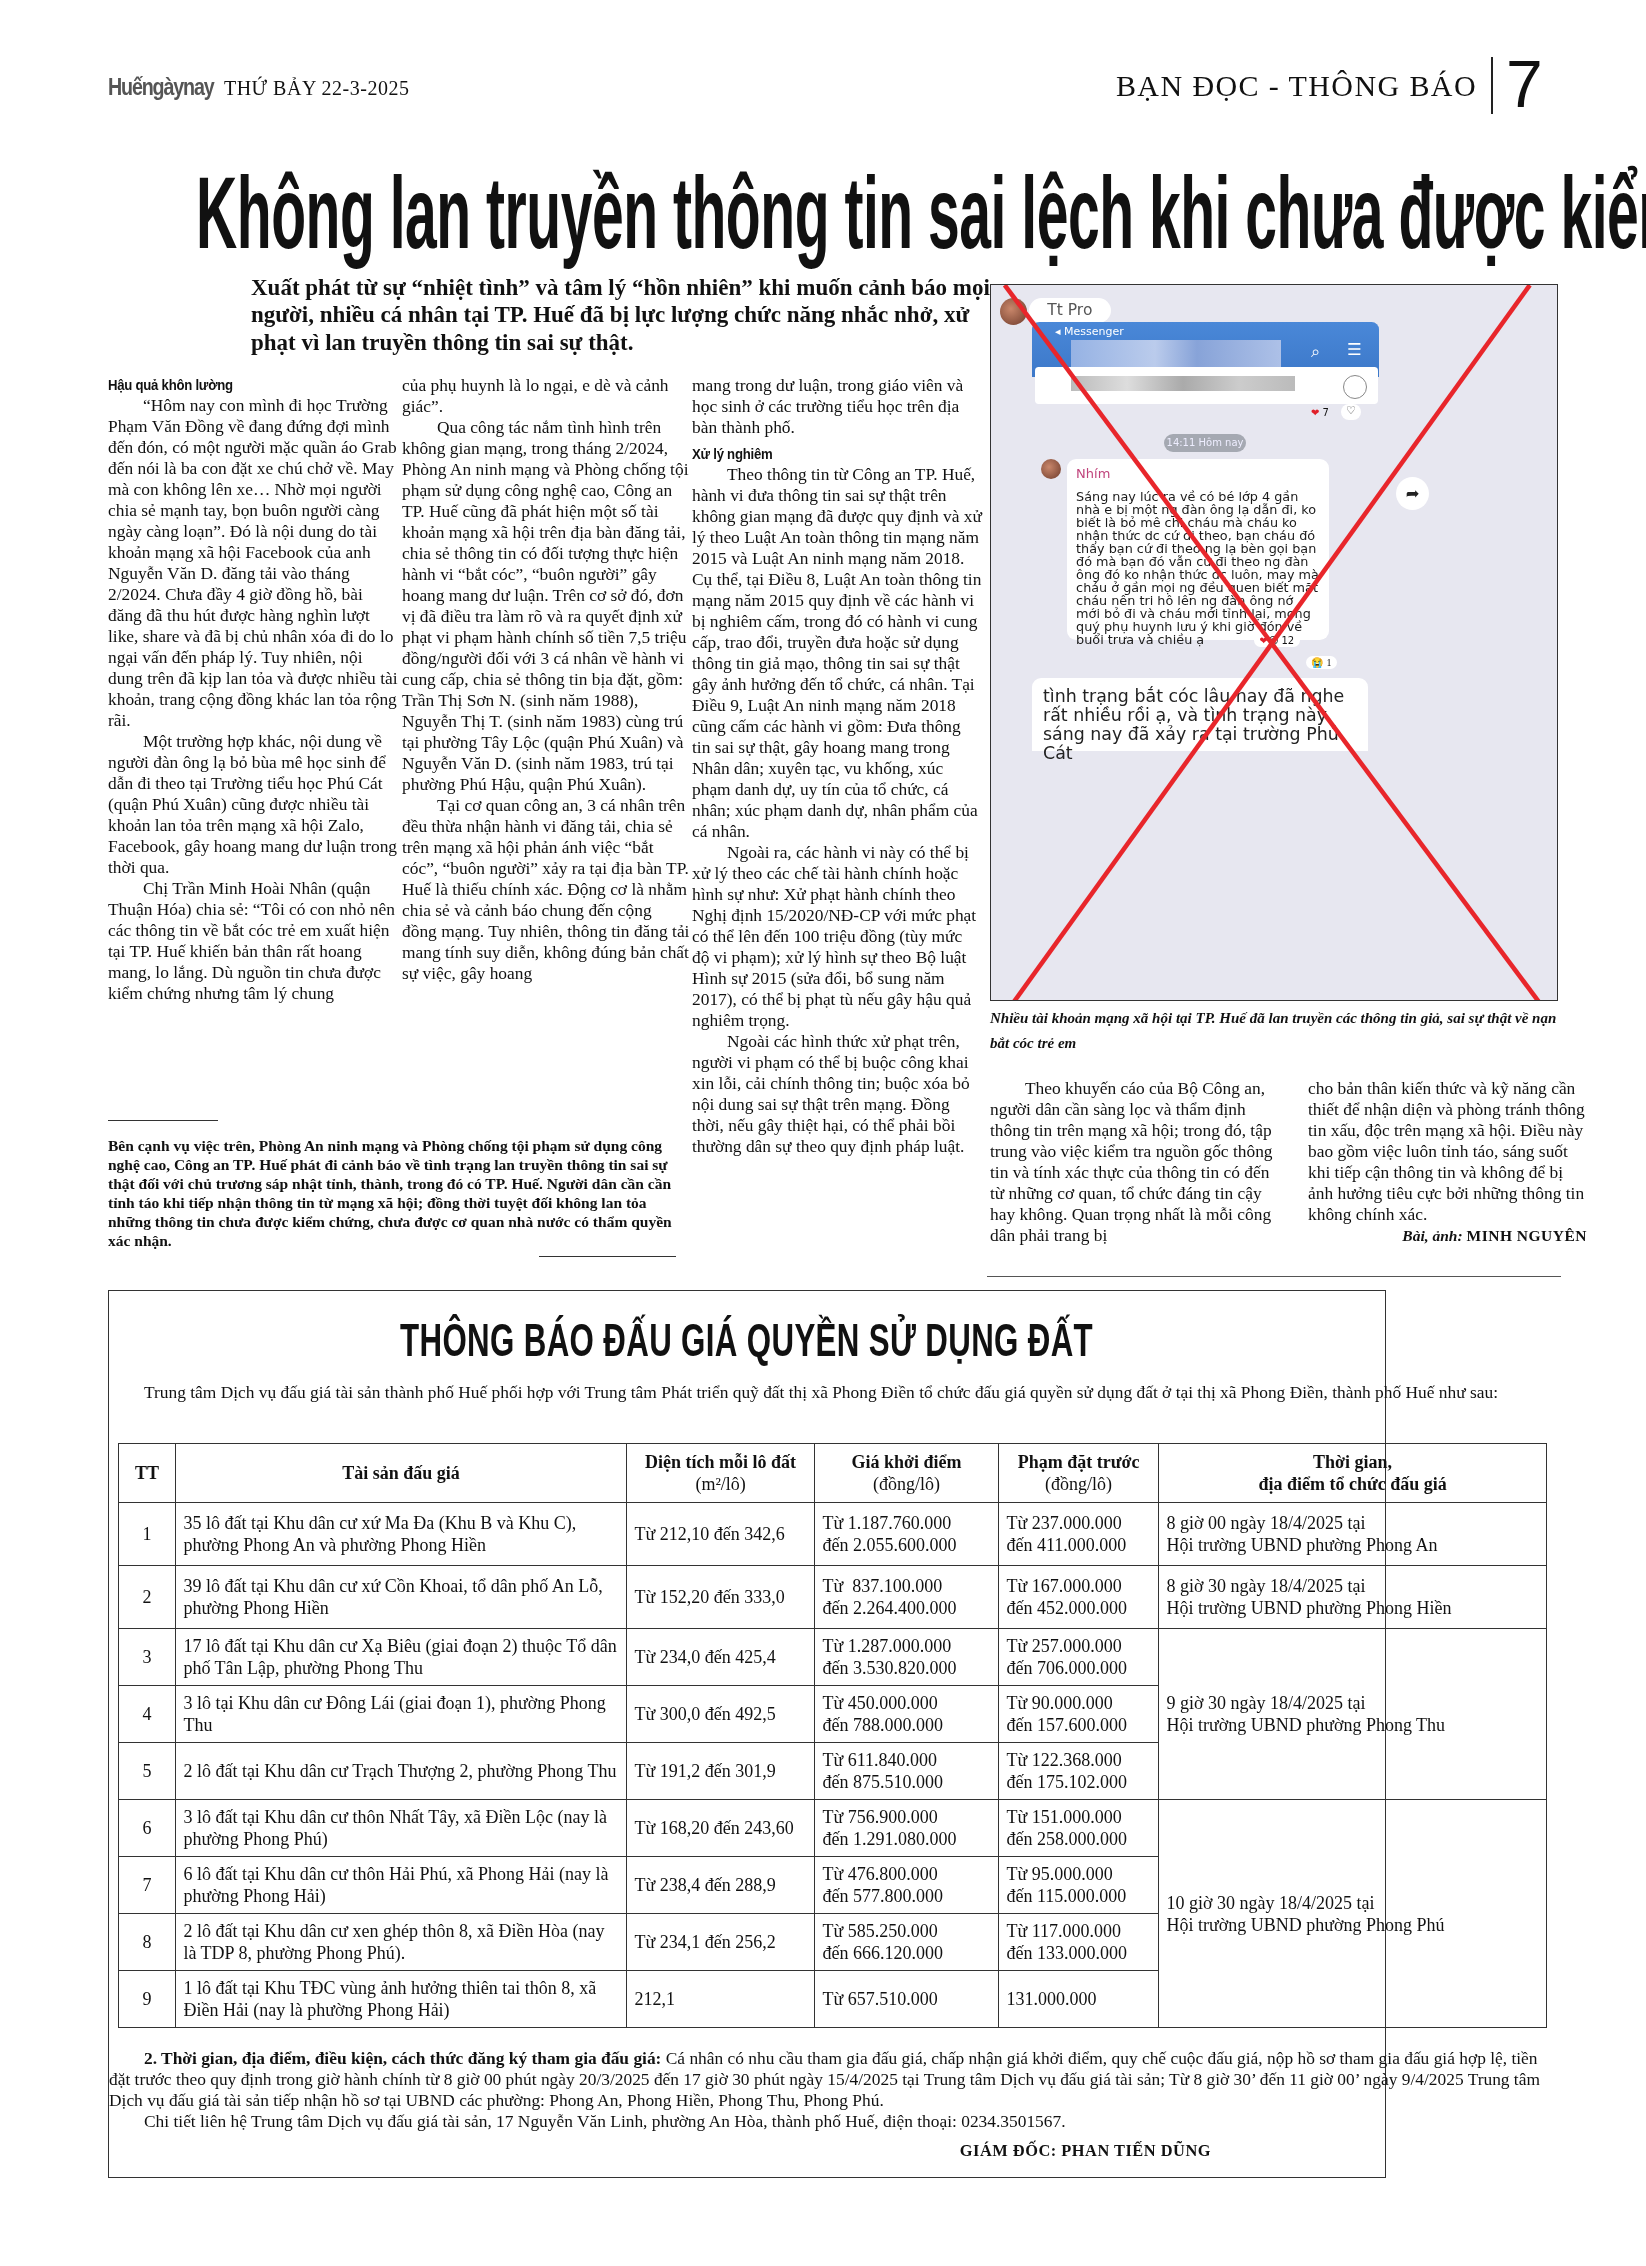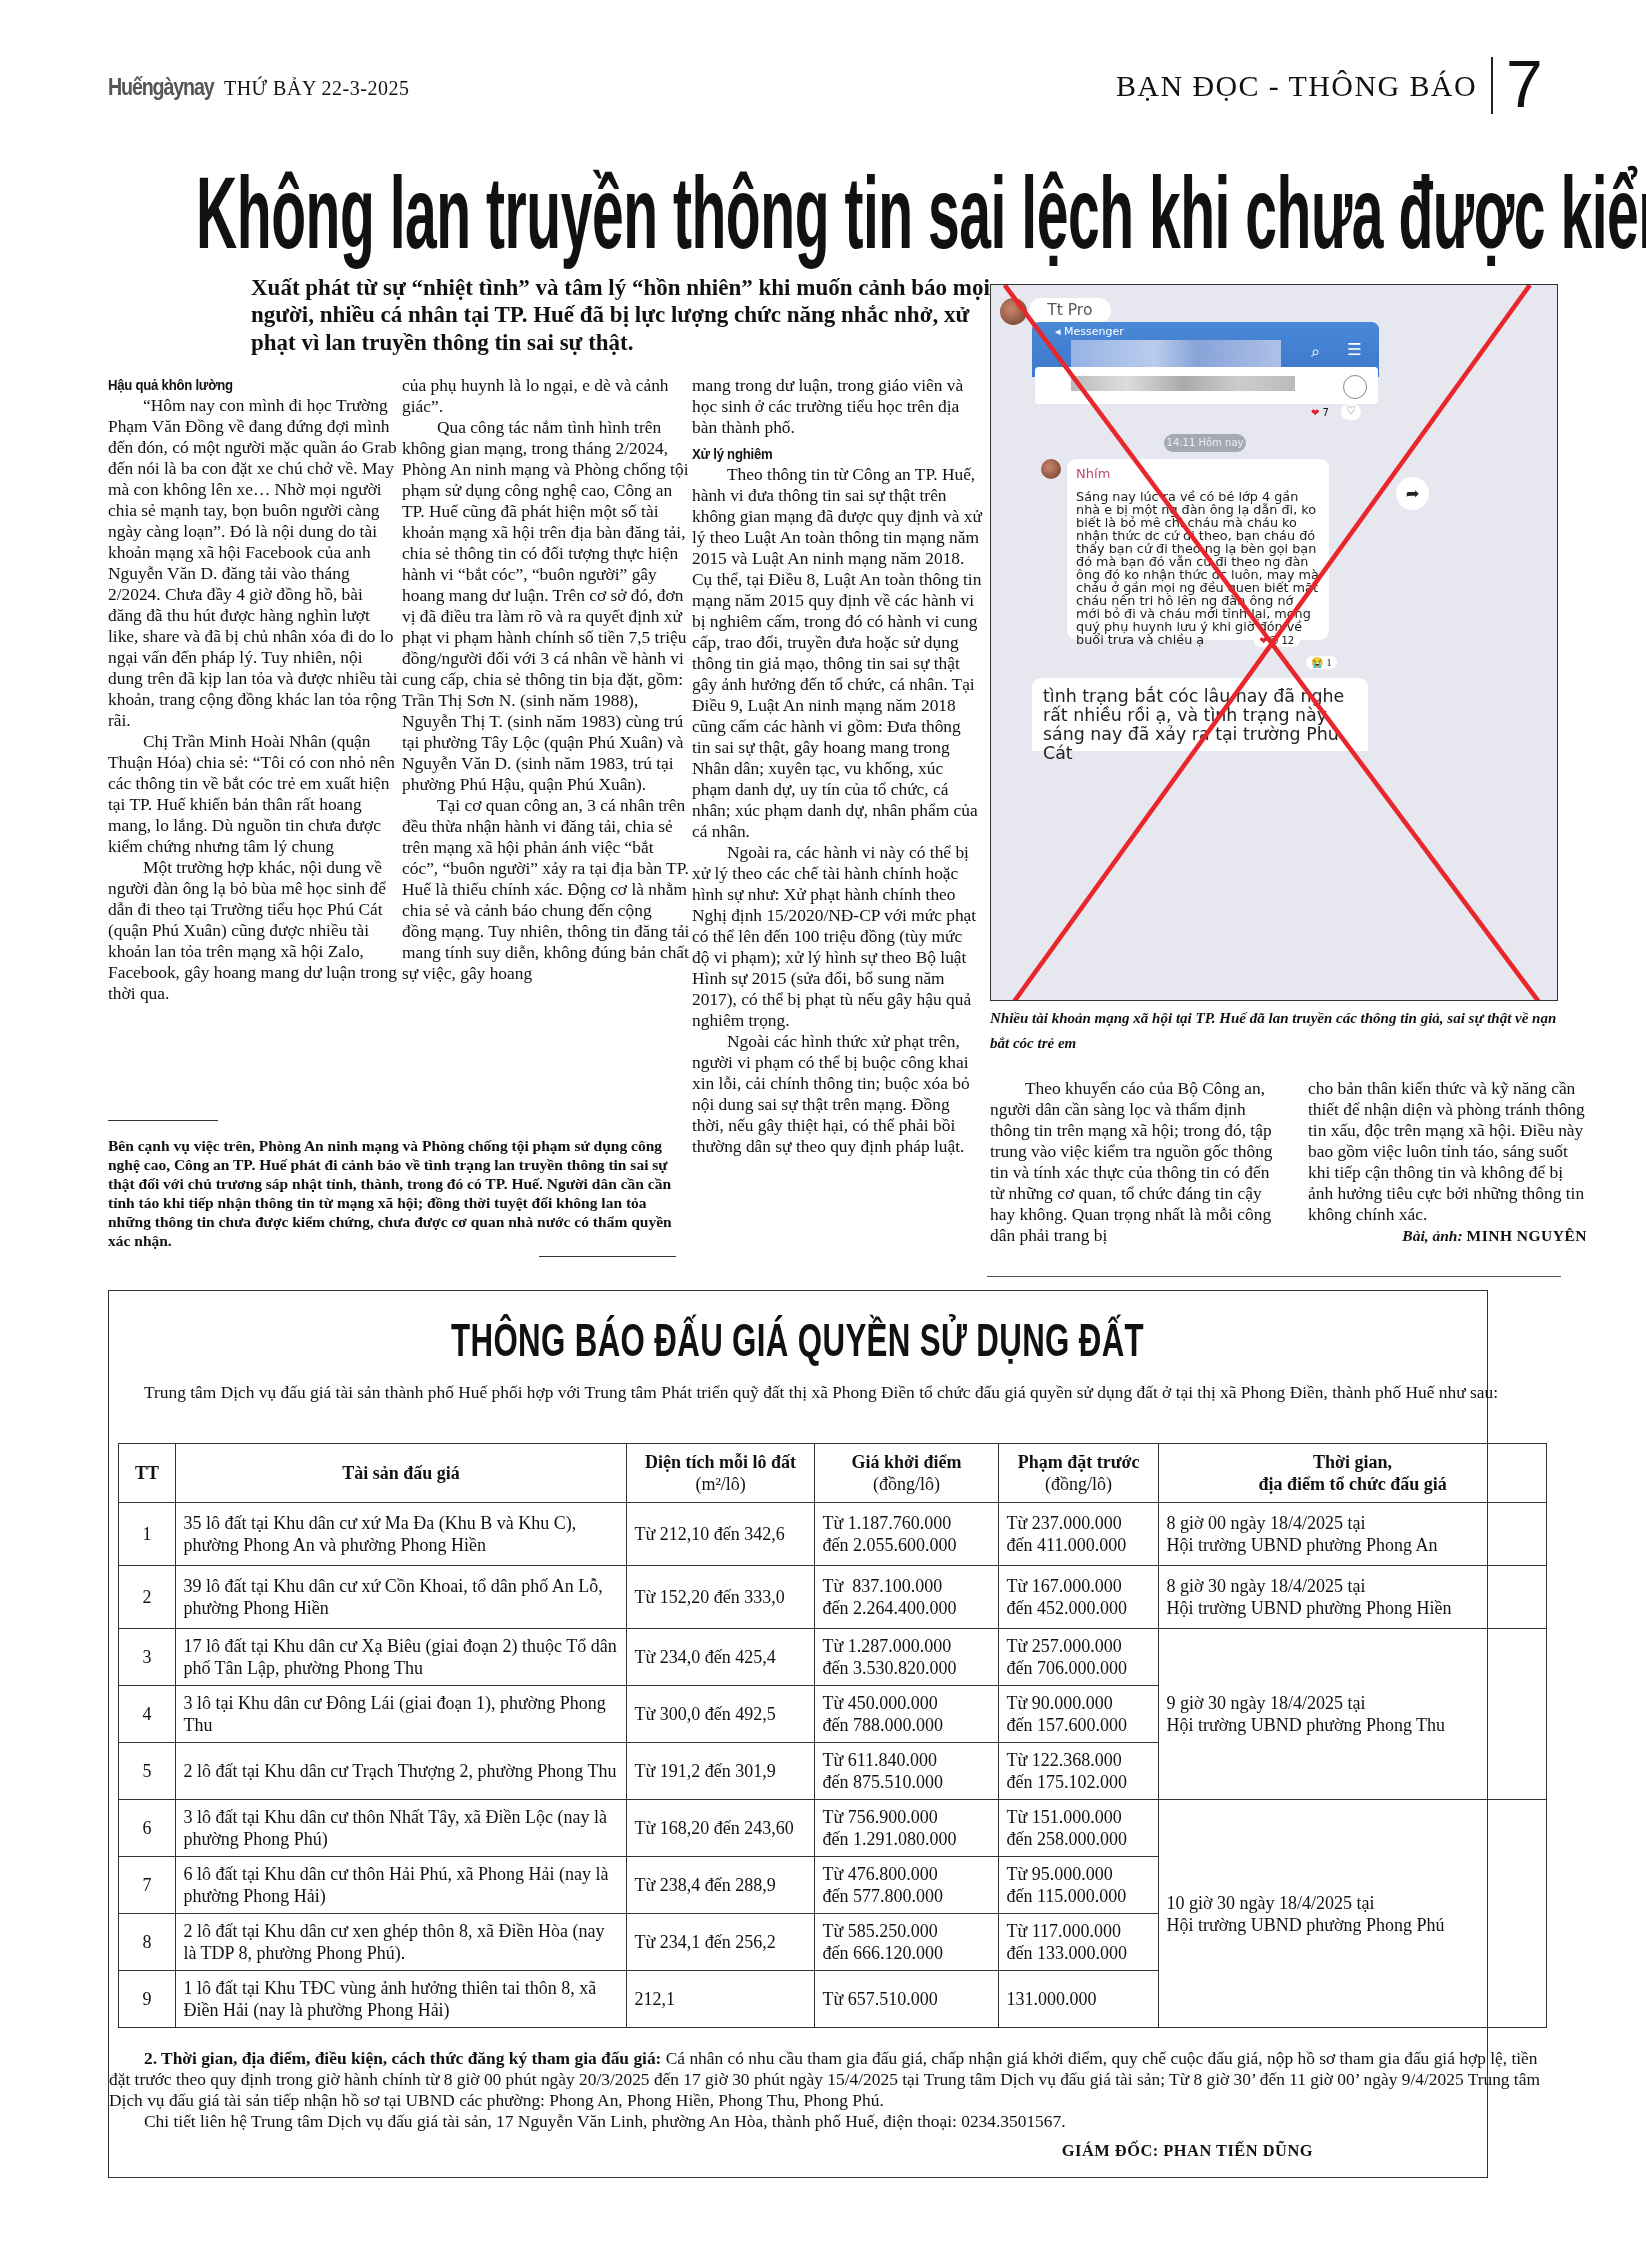--- a/index.html
+++ b/index.html
@@ -55,21 +55,21 @@
   .caption { left: 990px; top: 1006px; width: 571px; font-style: italic; font-weight: bold; font-size: 15px; line-height: 25px; }
 
   .col4 { left: 990px; top: 1078px; width: 283px; }
   .col5 { left: 1283px; top: 1078px; width: 279px; margin-left: 25px; }
   .byline { text-align: right; font-size: 15.5px; }
   .byline i { font-weight: bold; }
   .byline b { letter-spacing: 0.5px; }
   .rule3 { left: 987px; top: 1276px; width: 574px; height: 1.4px; background: #555; }
 
   
-  .notice { left: 108px; top: 1290px; width: 1380px; height: 888px; border: 1.4px solid #333; }
+  .notice { left: 108px; top: 1290px; width: 1278px; height: 888px; border: 1.4px solid #333; }
   .notice-title { left: 0; top: 22px; width: 100%; text-align: center; }
   .notice-title span { display: inline-block; font-family: "Liberation Sans", sans-serif; font-weight: bold; font-size: 46px; letter-spacing: 0.5px; transform: scaleX(0.68); }
   .intro { left: 0; top: 91px; width: 1439px; font-size: 17.4px; line-height: 20px; }
   .intro .ind { padding-left: 35px; }
   .intro .h1 { font-weight: bold; padding-left: 35px; }
   table.auction { position: absolute; left: 9.1px; top: 152px; width: 1429px; border-collapse: collapse; font-size: 18px; line-height: 22px; }
   table.auction th, table.auction td { border: 1.4px solid #333; padding: 3.7px 7.3px; vertical-align: middle; }
   table.auction th { font-weight: bold; text-align: center; height: 59px; }
   table.auction td.c { text-align: center; }
   .col-tt { width: 57px; }
@@ -95,22 +95,22 @@
 <div class="abs pagenum">7</div>
 
 <div class="abs headline">
   <span>Không lan truyền thông tin sai lệch khi chưa được kiểm chứng</span>
 </div>
 <div class="abs lede">Xuất phát từ sự “nhiệt tình” và tâm lý “hồn nhiên” khi muốn cảnh báo mọi người, nhiều cá nhân tại TP. Huế đã bị lực lượng chức năng nhắc nhở, xử phạt vì lan truyền thông tin sai sự thật.</div>
 
 <div class="abs col col1">
   <span class="subhead">Hậu quả khôn lường</span>
   <p>“Hôm nay con mình đi học Trường Phạm Văn Đồng về đang đứng đợi mình đến đón, có một người mặc quần áo Grab đến nói là ba con đặt xe chú chở về. May mà con không lên xe… Nhờ mọi người chia sẻ mạnh tay, bọn buôn người càng ngày càng loạn”. Đó là nội dung do tài khoản mạng xã hội Facebook của anh Nguyễn Văn D. đăng tải vào tháng 2/2024. Chưa đầy 4 giờ đồng hồ, bài đăng đã thu hút được hàng nghìn lượt like, share và đã bị chủ nhân xóa đi do lo ngại vấn đến pháp lý. Tuy nhiên, nội dung trên đã kịp lan tỏa và được nhiều tài khoản, trang cộng đồng khác lan tỏa rộng rãi.</p>
+  <p>Một trường hợp khác, nội dung về người đàn ông lạ bỏ bùa mê học sinh để dẫn đi theo tại Trường tiểu học Phú Cát (quận Phú Xuân) cũng được nhiều tài khoản lan tỏa trên mạng xã hội Zalo, Facebook, gây hoang mang dư luận trong thời qua.</p>
   <p>Chị Trần Minh Hoài Nhân (quận Thuận Hóa) chia sẻ: “Tôi có con nhỏ nên các thông tin về bắt cóc trẻ em xuất hiện tại TP. Huế khiến bản thân rất hoang mang, lo lắng. Dù nguồn tin chưa được kiểm chứng nhưng tâm lý chung</p>
-  <p>Một trường hợp khác, nội dung về người đàn ông lạ bỏ bùa mê học sinh để dẫn đi theo tại Trường tiểu học Phú Cát (quận Phú Xuân) cũng được nhiều tài khoản lan tỏa trên mạng xã hội Zalo, Facebook, gây hoang mang dư luận trong thời qua.</p>
 </div>
 
 <div class="abs col col2">
   <p class="noindent">của phụ huynh là lo ngại, e dè và cảnh giác”.</p>
   <p>Qua công tác nắm tình hình trên không gian mạng, trong tháng 2/2024, Phòng An ninh mạng và Phòng chống tội phạm sử dụng công nghệ cao, Công an TP. Huế cũng đã phát hiện một số tài khoản mạng xã hội trên địa bàn đăng tải, chia sẻ thông tin có đối tượng thực hiện hành vi “bắt cóc”, “buôn người” gây hoang mang dư luận. Trên cơ sở đó, đơn vị đã điều tra làm rõ và ra quyết định xử phạt vi phạm hành chính số tiền 7,5 triệu đồng/người đối với 3 cá nhân về hành vi cung cấp, chia sẻ thông tin bịa đặt, gồm: Trần Thị Sơn N. (sinh năm 1988), Nguyễn Thị T. (sinh năm 1983) cùng trú tại phường Tây Lộc (quận Phú Xuân) và Nguyễn Văn D. (sinh năm 1983, trú tại phường Phú Hậu, quận Phú Xuân).</p>
   <p>Tại cơ quan công an, 3 cá nhân trên đều thừa nhận hành vi đăng tải, chia sẻ trên mạng xã hội phản ánh việc “bắt cóc”, “buôn người” xảy ra tại địa bàn TP. Huế là thiếu chính xác. Động cơ là nhằm chia sẻ và cảnh báo chung đến cộng đồng mạng. Tuy nhiên, thông tin đăng tải mang tính suy diễn, không đúng bản chất sự việc, gây hoang</p>
 </div>
 
 <div class="abs col col3">
   <p class="noindent">mang trong dư luận, trong giáo viên và học sinh ở các trường tiểu học trên địa bàn thành phố.</p>

